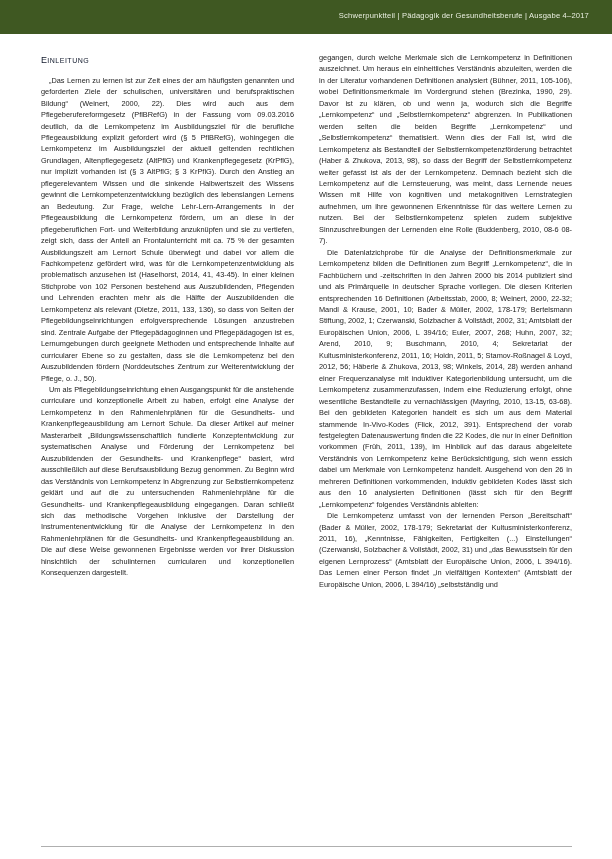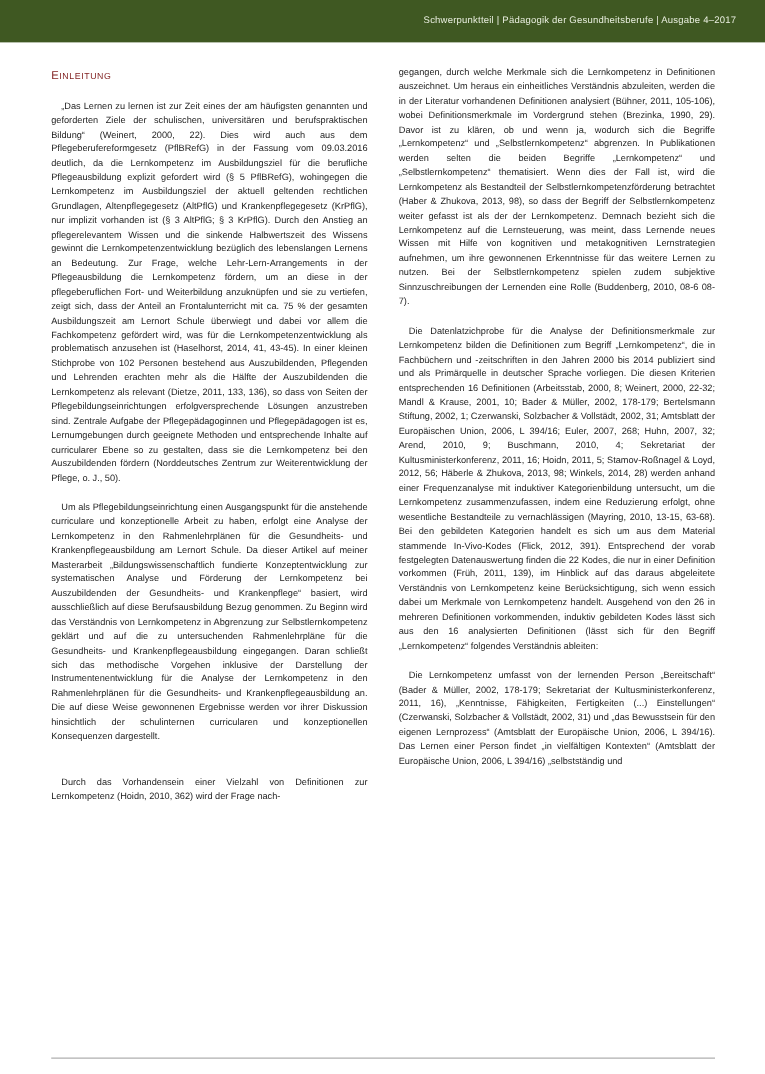--- a/index.html
+++ b/index.html
@@ -68,21 +68,21 @@
     width: 253px;
     position: relative;
   }
 
   h2.section-head {
     margin: 0 0 8px 0;
     padding: 0;
     font-weight: normal;
     font-size: 13.2px;
     letter-spacing: 0.35px;
-    color: #7f1d1d;
+    color: #0f172a;
     font-variant: small-caps;
     text-transform: lowercase;
     line-height: 1.1;
   }
   h2.section-head::first-letter {
     font-size: 13.2px;
   }
   .section-head {
     font-family: "Liberation Sans", sans-serif;
   }
@@ -96,21 +96,20 @@
     font-size: 7.35px;
     line-height: 11.45px;
     text-align: justify;
     text-justify: inter-word;
     hyphens: auto;
     color: #1c1c1c;
     font-family: Liberation Sans, sans-serif;
   }
   p.body-par.indent {
     text-indent: 8px;
-    margin-top: 12px;
   }
   .gap-before-head { height: 13px; }
 
   
   .footer-rule {
     position: absolute;
     left: 41px;
     top: 812px;
     width: 531px;
     height: 0.6px;
@@ -168,21 +167,20 @@
         <span class="sc-first">E</span><span class="sc-rest">INLEITUNG</span>
       </h2>
 
       <p class="body-par indent">„Das Lernen zu lernen ist zur Zeit eines der am häufigsten genannten und geforderten Ziele der schulischen, universitären und berufspraktischen Bildung“ (Weinert, 2000, 22). Dies wird auch aus dem Pflegeberufereformgesetz (PflBRefG) in der Fassung vom 09.03.2016 deutlich, da die Lernkompetenz im Ausbildungsziel für die berufliche Pflegeausbildung explizit gefordert wird (§ 5 PflBRefG), wohingegen die Lernkompetenz im Ausbildungsziel der aktuell geltenden rechtlichen Grundlagen, Altenpflegegesetz (AltPflG) und Krankenpflegegesetz (KrPflG), nur implizit vorhanden ist (§ 3 AltPflG; § 3 KrPflG). Durch den Anstieg an pflegerelevantem Wissen und die sinkende Halbwertszeit des Wissens gewinnt die Lernkompetenzentwicklung bezüglich des lebenslangen Lernens an Bedeutung. Zur Frage, welche Lehr-Lern-Arrangements in der Pflegeausbildung die Lernkompetenz fördern, um an diese in der pflegeberuflichen Fort- und Weiterbildung anzuknüpfen und sie zu vertiefen, zeigt sich, dass der Anteil an Frontalunterricht mit ca. 75 % der gesamten Ausbildungszeit am Lernort Schule überwiegt und dabei vor allem die Fachkompetenz gefördert wird, was für die Lernkompetenzentwicklung als problematisch anzusehen ist (Haselhorst, 2014, 41, 43-45). In einer kleinen Stichprobe von 102 Personen bestehend aus Auszubildenden, Pflegenden und Lehrenden erachten mehr als die Hälfte der Auszubildenden die Lernkompetenz als relevant (Dietze, 2011, 133, 136), so dass von Seiten der Pflegebildungseinrichtungen erfolgversprechende Lösungen anzustreben sind. Zentrale Aufgabe der Pflegepädagoginnen und Pflegepädagogen ist es, Lernumgebungen durch geeignete Methoden und entsprechende Inhalte auf curricularer Ebene so zu gestalten, dass sie die Lernkompetenz bei den Auszubildenden fördern (Norddeutsches Zentrum zur Weiterentwicklung der Pflege, o. J., 50).</p>
 
       <p class="body-par indent">Um als Pflegebildungseinrichtung einen Ausgangspunkt für die anstehende curriculare und konzeptionelle Arbeit zu haben, erfolgt eine Analyse der Lernkompetenz in den Rahmenlehrplänen für die Gesundheits- und Krankenpflegeausbildung am Lernort Schule. Da dieser Artikel auf meiner Masterarbeit „Bildungswissenschaftlich fundierte Konzeptentwicklung zur systematischen Analyse und Förderung der Lernkompetenz bei Auszubildenden der Gesundheits- und Krankenpflege“ basiert, wird ausschließlich auf diese Berufsausbildung Bezug genommen. Zu Beginn wird das Verständnis von Lernkompetenz in Abgrenzung zur Selbstlernkompetenz geklärt und auf die zu untersuchenden Rahmenlehrpläne für die Gesundheits- und Krankenpflegeausbildung eingegangen. Daran schließt sich das methodische Vorgehen inklusive der Darstellung der Instrumentenentwicklung für die Analyse der Lernkompetenz in den Rahmenlehrplänen für die Gesundheits- und Krankenpflegeausbildung an. Die auf diese Weise gewonnenen Ergebnisse werden vor ihrer Diskussion hinsichtlich der schulinternen curricularen und konzeptionellen Konsequenzen dargestellt.</p>
 
       <div class="gap-before-head"></div>
 
 
-      <p class="body-par indent">Durch das Vorhandensein einer Vielzahl von Definitionen zur Lernkompetenz (Hoidn, 2010, 362) wird der Frage nach-</p>
     </div>
 
     <div class="col">
 
       <p class="body-par">gegangen, durch welche Merkmale sich die Lernkompetenz in Definitionen auszeichnet. Um heraus ein einheitliches Verständnis abzuleiten, werden die in der Literatur vorhandenen Definitionen analysiert (Bühner, 2011, 105-106), wobei Definitionsmerkmale im Vordergrund stehen (Brezinka, 1990, 29). Davor ist zu klären, ob und wenn ja, wodurch sich die Begriffe „Lernkompetenz“ und „Selbstlernkompetenz“ abgrenzen. In Publikationen werden selten die beiden Begriffe „Lernkompetenz“ und „Selbstlernkompetenz“ thematisiert. Wenn dies der Fall ist, wird die Lernkompetenz als Bestandteil der Selbstlernkompetenzförderung betrachtet (Haber &amp; Zhukova, 2013, 98), so dass der Begriff der Selbstlernkompetenz weiter gefasst ist als der der Lernkompetenz. Demnach bezieht sich die Lernkompetenz auf die Lernsteuerung, was meint, dass Lernende neues Wissen mit Hilfe von kognitiven und metakognitiven Lernstrategien aufnehmen, um ihre gewonnenen Erkenntnisse für das weitere Lernen zu nutzen. Bei der Selbstlernkompetenz spielen zudem subjektive Sinnzuschreibungen der Lernenden eine Rolle (Buddenberg, 2010, 08-6 08-7).</p>
 
       <p class="body-par indent">Die Datenlatzichprobe für die Analyse der Definitionsmerkmale zur Lernkompetenz bilden die Definitionen zum Begriff „Lernkompetenz“, die in Fachbüchern und -zeitschriften in den Jahren 2000 bis 2014 publiziert sind und als Primärquelle in deutscher Sprache vorliegen. Die diesen Kriterien entsprechenden 16 Definitionen (Arbeitsstab, 2000, 8; Weinert, 2000, 22-32; Mandl &amp; Krause, 2001, 10; Bader &amp; Müller, 2002, 178-179; Bertelsmann Stiftung, 2002, 1; Czerwanski, Solzbacher &amp; Vollstädt, 2002, 31; Amtsblatt der Europäischen Union, 2006, L 394/16; Euler, 2007, 268; Huhn, 2007, 32; Arend, 2010, 9; Buschmann, 2010, 4; Sekretariat der Kultusministerkonferenz, 2011, 16; Hoidn, 2011, 5; Stamov-Roßnagel &amp; Loyd, 2012, 56; Häberle &amp; Zhukova, 2013, 98; Winkels, 2014, 28) werden anhand einer Frequenzanalyse mit induktiver Kategorienbildung untersucht, um die Lernkompetenz zusammenzufassen, indem eine Reduzierung erfolgt, ohne wesentliche Bestandteile zu vernachlässigen (Mayring, 2010, 13-15, 63-68). Bei den gebildeten Kategorien handelt es sich um aus dem Material stammende In-Vivo-Kodes (Flick, 2012, 391). Entsprechend der vorab festgelegten Datenauswertung finden die 22 Kodes, die nur in einer Definition vorkommen (Früh, 2011, 139), im Hinblick auf das daraus abgeleitete Verständnis von Lernkompetenz keine Berücksichtigung, sich wenn essich dabei um Merkmale von Lernkompetenz handelt. Ausgehend von den 26 in mehreren Definitionen vorkommenden, induktiv gebildeten Kodes lässt sich aus den 16 analysierten Definitionen (lässt sich für den Begriff „Lernkompetenz“ folgendes Verständnis ableiten:</p>
 
       <p class="body-par indent">Die Lernkompetenz umfasst von der lernenden Person „Bereitschaft“ (Bader &amp; Müller, 2002, 178-179; Sekretariat der Kultusministerkonferenz, 2011, 16), „Kenntnisse, Fähigkeiten, Fertigkeiten (...) Einstellungen“ (Czerwanski, Solzbacher &amp; Vollstädt, 2002, 31) und „das Bewusstsein für den eigenen Lernprozess“ (Amtsblatt der Europäische Union, 2006, L 394/16). Das Lernen einer Person findet „in vielfältigen Kontexten“ (Amtsblatt der Europäische Union, 2006, L 394/16) „selbstständig und</p>
     </div>

